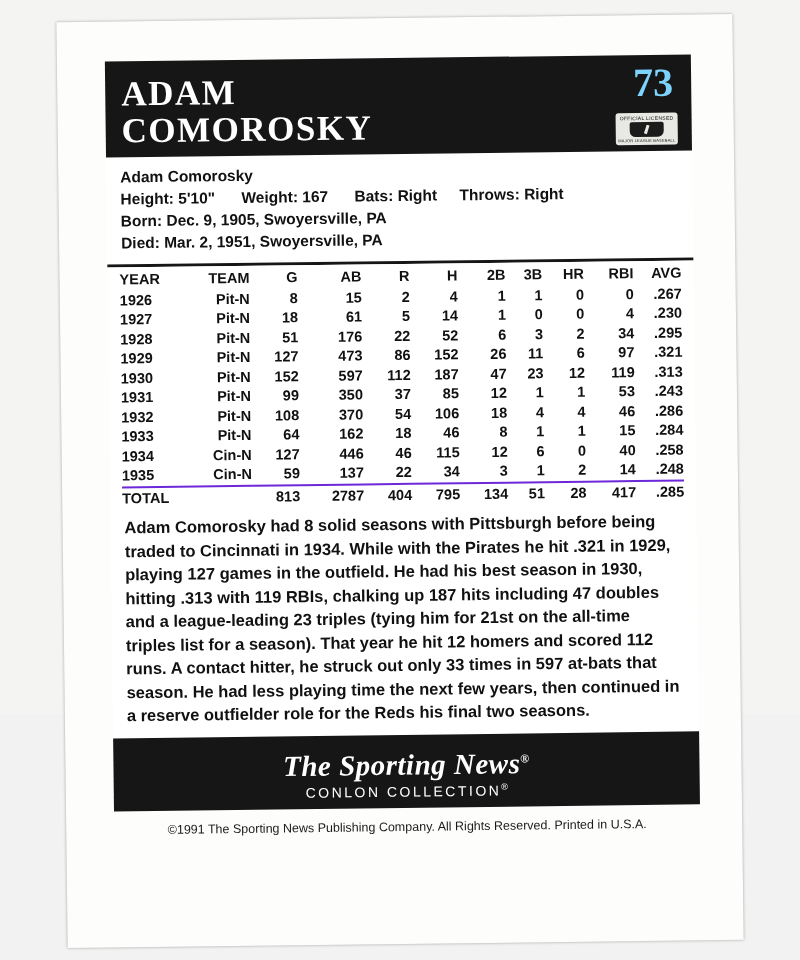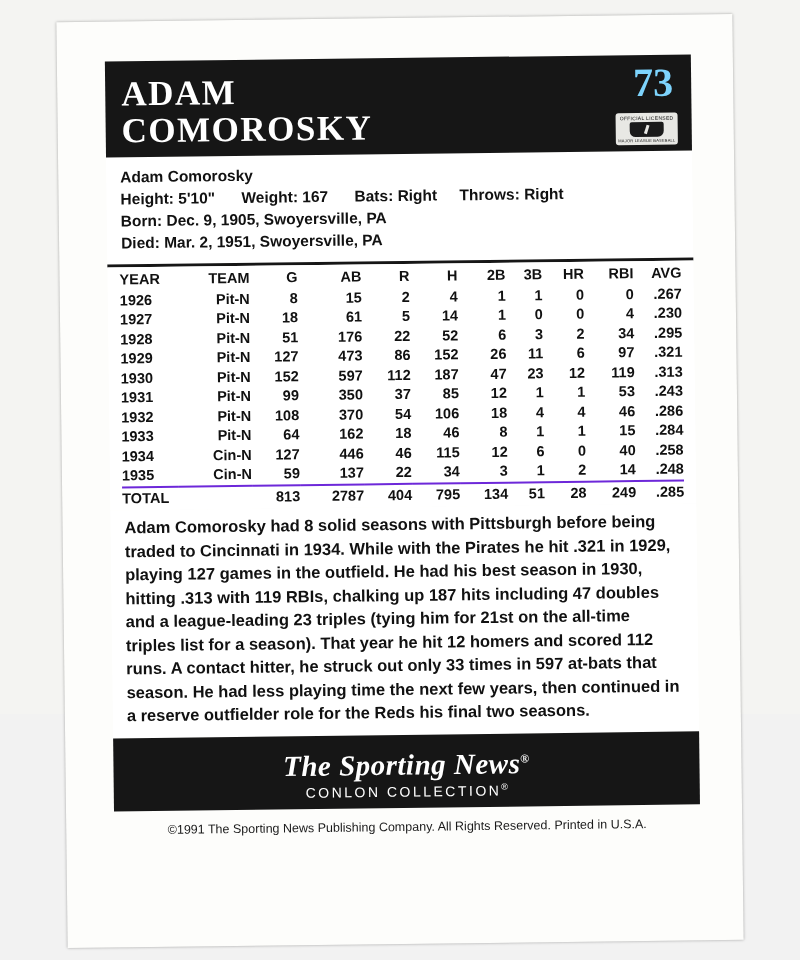--- a/index.html
+++ b/index.html
@@ -393,21 +393,21 @@
             <tr class="total-row">
               <td class="yr">TOTAL</td>
               <td class="tm"></td>
               <td>813</td>
               <td>2787</td>
               <td>404</td>
               <td>795</td>
               <td>134</td>
               <td>51</td>
               <td>28</td>
-              <td>249</td>
+              <td>417</td>
               <td class="avg">.285</td>
             </tr>
           </tbody>
         </table>
       </div>
 
       <div class="writeup">Adam Comorosky had 8 solid seasons with Pittsburgh before being traded to Cincinnati in 1934. While with the Pirates he hit .321 in 1929, playing 127 games in the outfield. He had his best season in 1930, hitting .313 with 119 RBIs, chalking up 187 hits including 47 doubles and a league-leading 23 triples (tying him for 21st on the all-time triples list for a season). That year he hit 12 homers and scored 112 runs. A contact hitter, he struck out only 33 times in 597 at-bats that season. He had less playing time the next few years, then continued in a reserve outfielder role for the Reds his final two seasons.</div>
 
       <div class="tsn">
         <div class="tsn-title"><span>The Sporting News</span><sup>®</sup></div>

